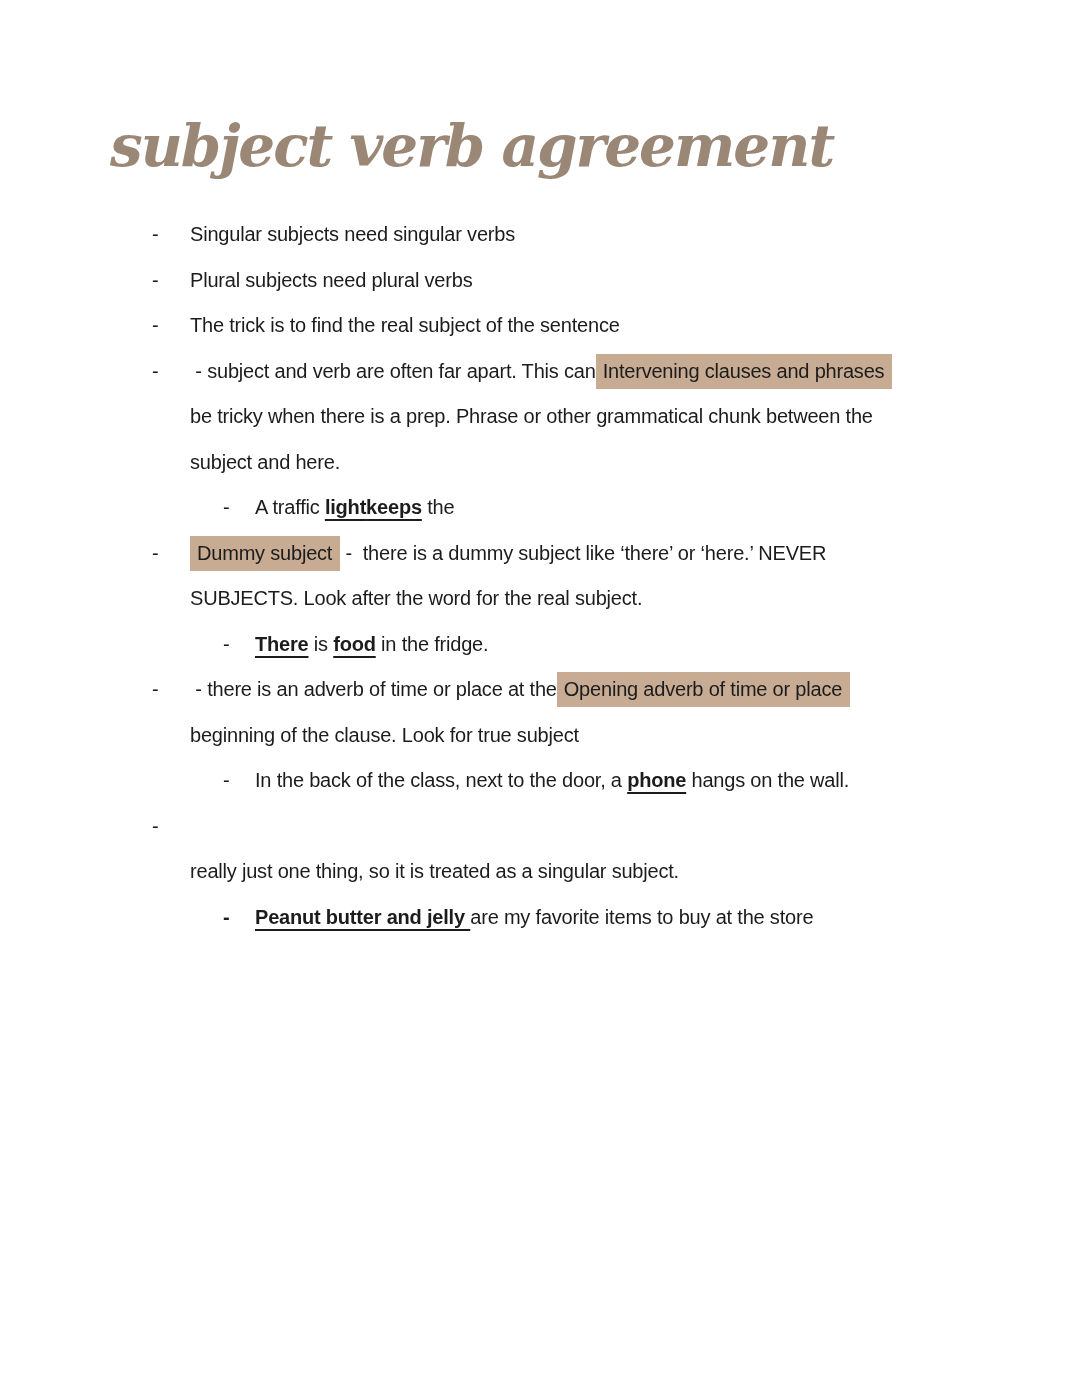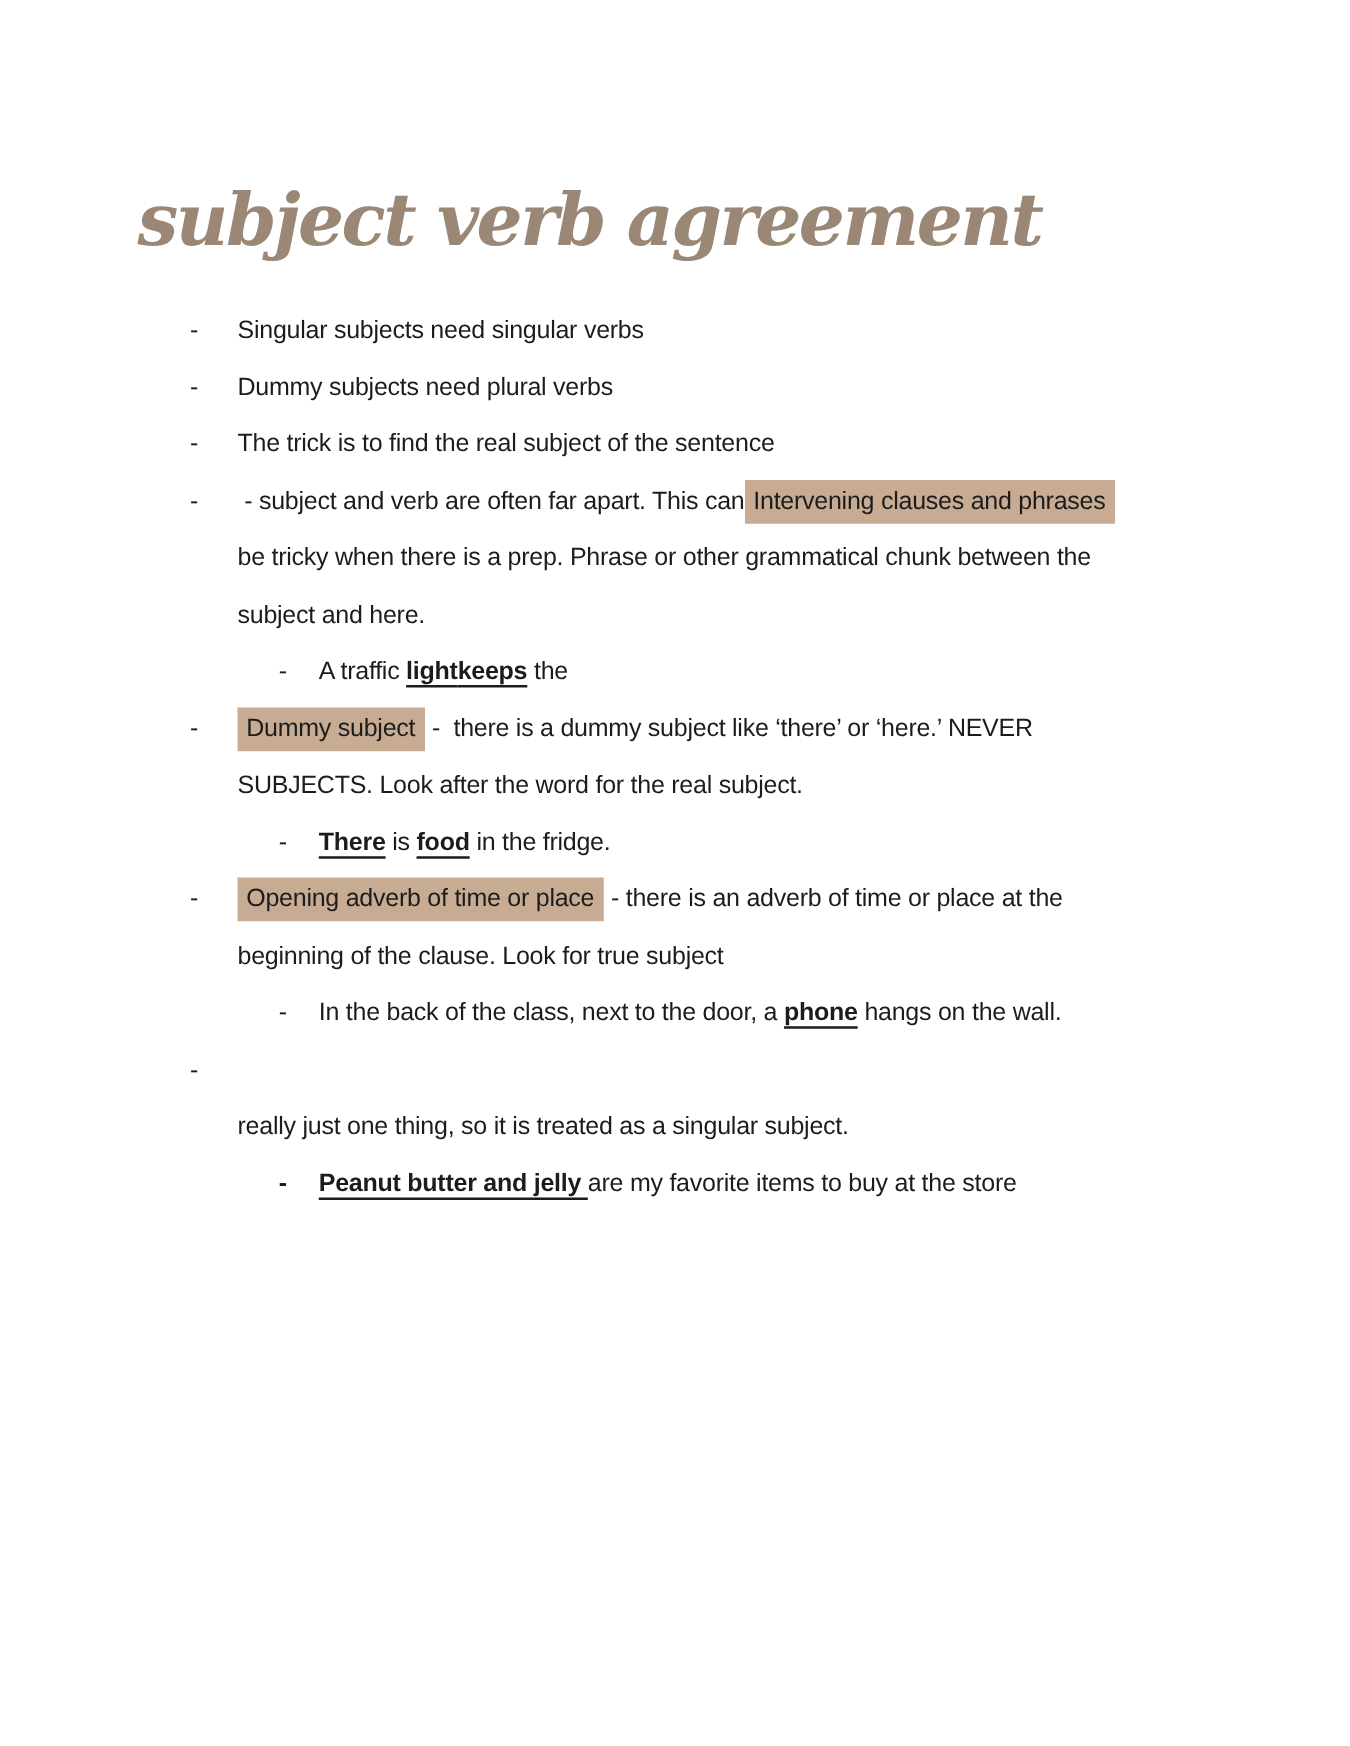--- a/index.html
+++ b/index.html
@@ -11,21 +11,20 @@
     height: 1397px;
     background: #ffffff;
     position: relative;
     font-family: "Liberation Sans", sans-serif;
     color: #1c1c1c;
     overflow: hidden;
   }
   .page {
     position: absolute;
     inset: 0;
-    margin-top: 30px;
   }
   .title {
     position: absolute;
     left: 110px;
     top: 112px;
     font-family: "DejaVu Serif", serif;
     font-style: italic;
     font-weight: 700;
     font-size: 58px;
     letter-spacing: -2px;
@@ -70,21 +69,21 @@
 
 <div class="page">
   <div class="title">subject verb agreement</div>
   <div class="lines">
       <div class="line l1">
         <span class="dash">-</span>
         <span class="seg">Singular subjects need singular verbs</span>
       </div>
       <div class="line l1">
         <span class="dash">-</span>
-        <span class="seg">Dummy subjects need plural verbs</span>
+        <span class="seg">Plural subjects need plural verbs</span>
       </div>
       <div class="line l1">
         <span class="dash">-</span>
         <span class="seg">The trick is to find the real subject of the sentence</span>
       </div>
       <div class="line l1">
         <span class="dash">-</span>
         <span class="seg"> - subject and verb are often far apart. This can</span>
         <span class="seg hl">Intervening clauses and phrases</span>
       </div>
@@ -111,22 +110,22 @@
       </div>
       <div class="line l2">
         <span class="dash">-</span>
         <span class="seg bu">There</span>
         <span class="seg"> is </span>
         <span class="seg bu">food</span>
         <span class="seg"> in the fridge.</span>
       </div>
       <div class="line l1">
         <span class="dash">-</span>
+        <span class="seg"> - there is an adverb of time or place at the</span>
         <span class="seg hl">Opening adverb of time or place</span>
-        <span class="seg"> - there is an adverb of time or place at the</span>
       </div>
       <div class="line l1 cont">
         <span class="seg">beginning of the clause. Look for true subject</span>
       </div>
       <div class="line l2">
         <span class="dash">-</span>
         <span class="seg">In the back of the class, next to the door, a </span>
         <span class="seg bu">phone</span>
         <span class="seg"> hangs on the wall.</span>
       </div>

